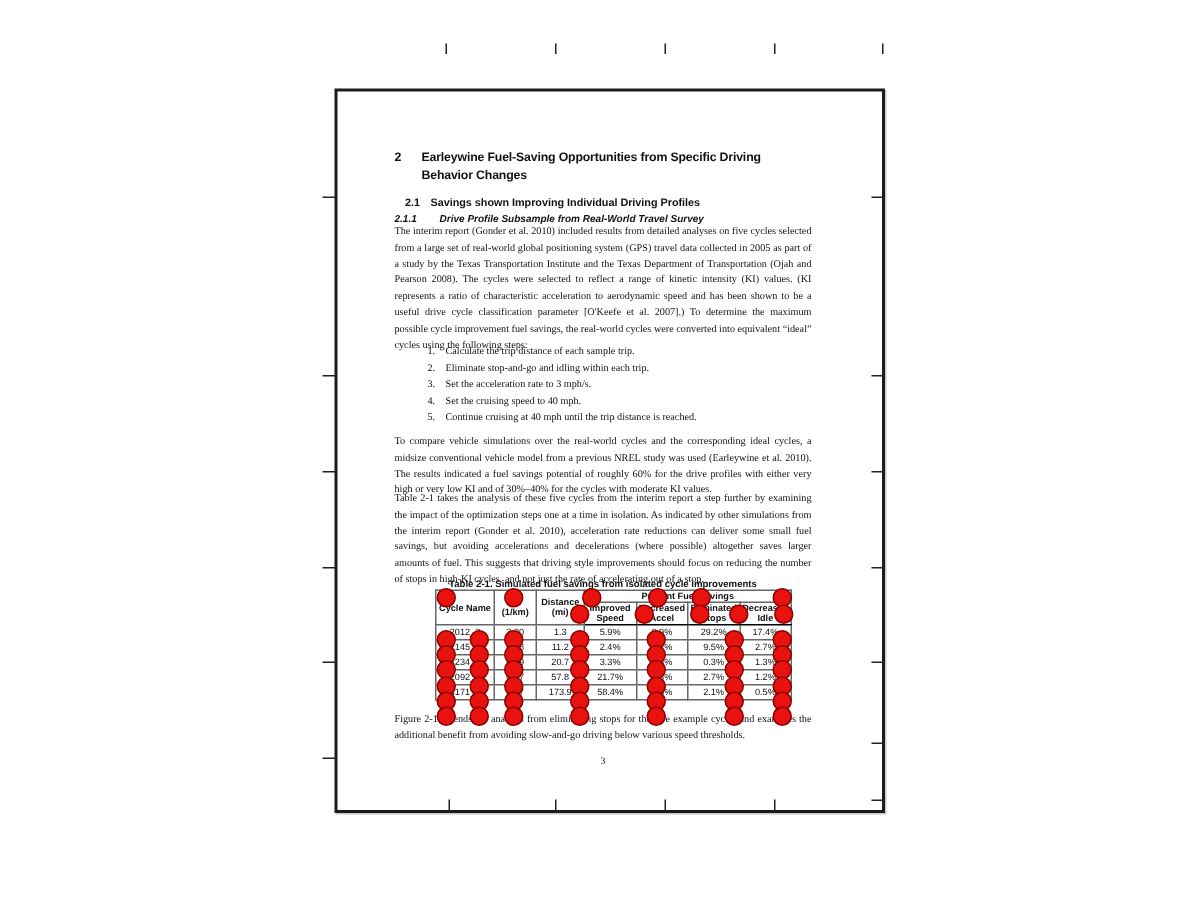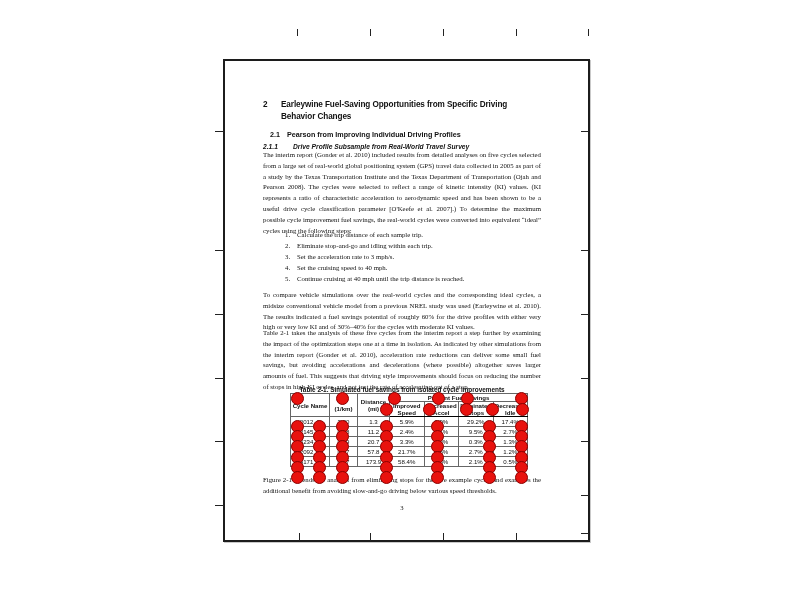--- a/index.html
+++ b/index.html
@@ -57,21 +57,21 @@
 
   <div class="page">
 
     <div class="block heading">
       <span class="h-num">2</span>
       <span class="h-title">Earleywine Fuel-Saving Opportunities from Specific Driving Behavior Changes</span>
     </div>
 
     <div class="block h2">
       <span class="h-num">2.1</span>
-      <span>Pearson from Improving Individual Driving Profiles</span>
+      <span>Savings shown Improving Individual Driving Profiles</span>
     </div>
 
     <div class="block h3">
       <span class="h-num">2.1.1</span>
       <span>Drive Profile Subsample from Real-World Travel Survey</span>
     </div>
 
     <div class="block para p1">The interim report (Gonder et al. 2010) included results from detailed analyses on five cycles selected from a large set of real-world global positioning system (GPS) travel data collected in 2005 as part of a study by the Texas Transportation Institute and the Texas Department of Transportation (Ojah and Pearson 2008). The cycles were selected to reflect a range of kinetic intensity (KI) values. (KI represents a ratio of characteristic acceleration to aerodynamic speed and has been shown to be a useful drive cycle classification parameter [O'Keefe et al. 2007].) To determine the maximum possible cycle improvement fuel savings, the real-world cycles were converted into equivalent “ideal” cycles using the following steps:</div>
 
     <div class="block steps">

